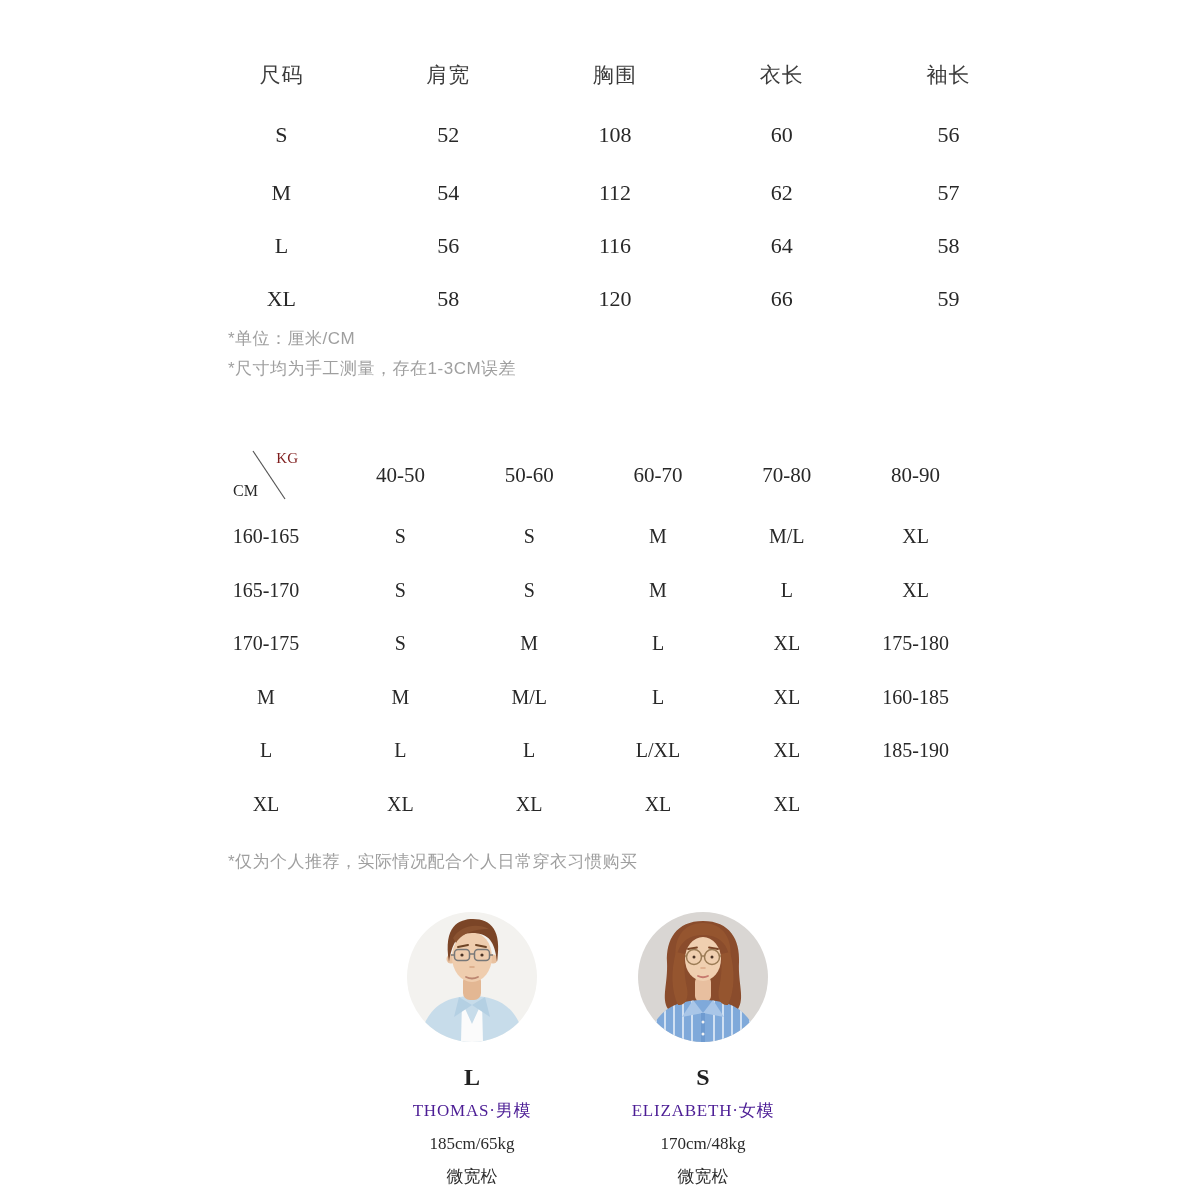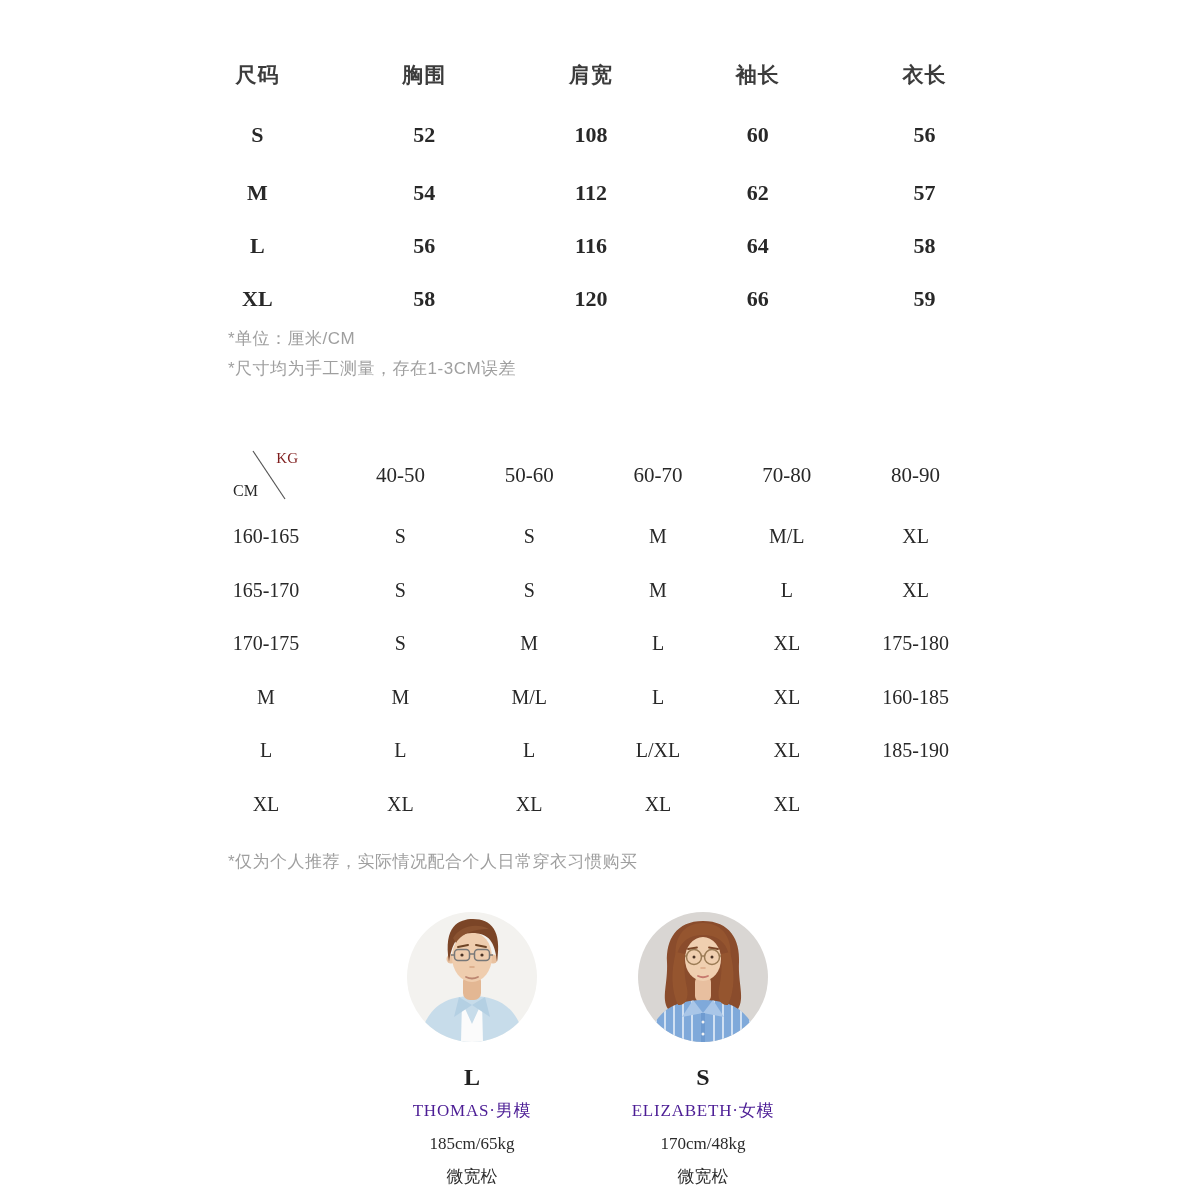--- a/index.html
+++ b/index.html
@@ -6,24 +6,23 @@
   .page {
     position:relative; width:1200px; height:1200px; background:#ffffff;
     overflow:hidden; font-family:"Liberation Sans", sans-serif;
   }
 
   
   .cell { display:flex; align-items:center; justify-content:center; }
 
   
   .size-table {
-    position:absolute; left:174px; top:47px; width:834px;
+    position:absolute; left:198px; top:47px; width:834px;
     display:grid; grid-template-columns:repeat(5,1fr);
     grid-template-rows:56px 64px 52px 53px 54px;
-    font-weight:bold;
   }
   .hcell { font-size:21px; color:#3c3c3c; letter-spacing:1px; }
   .dcell { font-family:"Liberation Serif", serif; font-size:22px; color:#282828; }
 
   
   .note {
     position:absolute; left:228px; font-size:17px; line-height:19px;
     color:#9f9f9f; letter-spacing:0.5px;
   }
   .note-unit { top:329px; }
@@ -80,24 +79,24 @@
     font-size:17px; color:#2b2b2b; line-height:22px;
   }
 </style>
 </head>
 <body>
 
 <div class="page">
 
   <div class="size-table">
     <div class="cell hcell">尺码</div>
+    <div class="cell hcell">肩宽</div>
     <div class="cell hcell">胸围</div>
-    <div class="cell hcell">肩宽</div>
+    <div class="cell hcell">衣长</div>
     <div class="cell hcell">袖长</div>
-    <div class="cell hcell">衣长</div>
 
     <div class="cell dcell">S</div>
     <div class="cell dcell">52</div>
     <div class="cell dcell">108</div>
     <div class="cell dcell">60</div>
     <div class="cell dcell">56</div>
 
     <div class="cell dcell">M</div>
     <div class="cell dcell">54</div>
     <div class="cell dcell">112</div>

